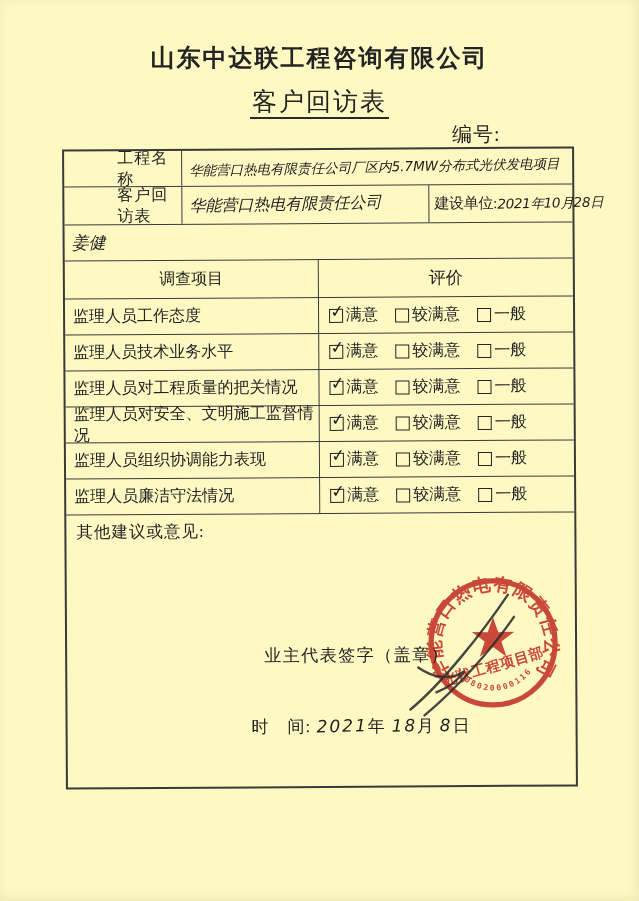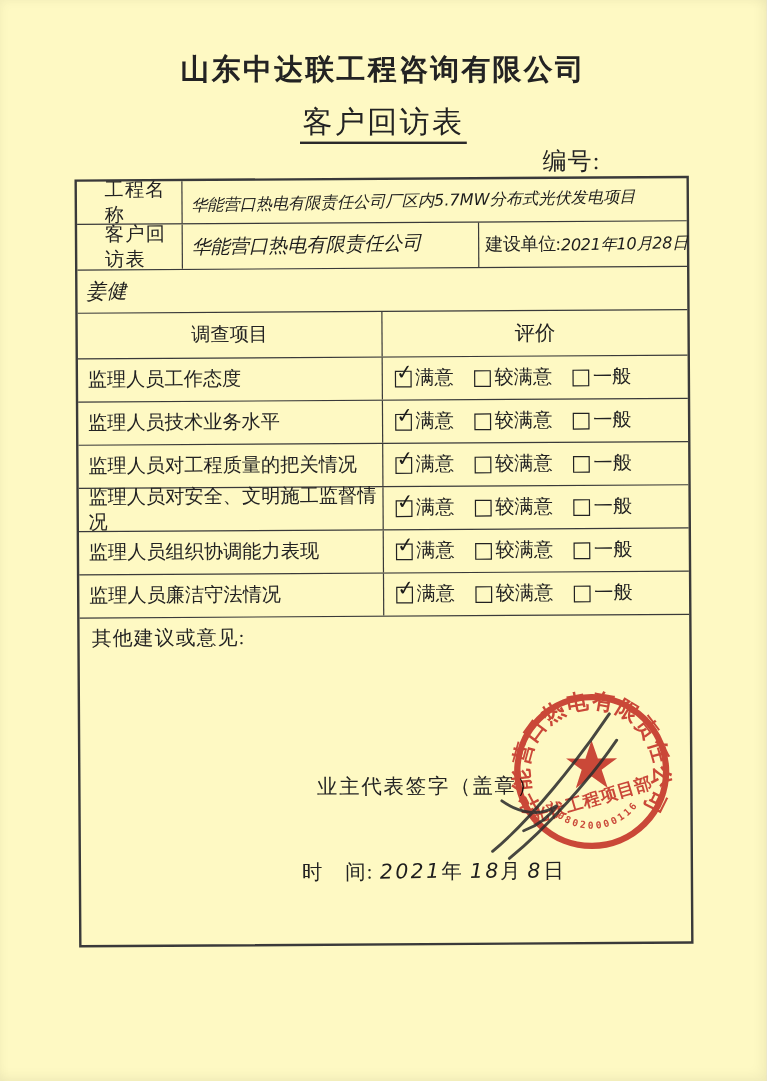--- a/index.html
+++ b/index.html
@@ -16,21 +16,21 @@
     font-size:25px; font-weight:normal; letter-spacing:2px; }
   .subtitle .ul { border-bottom:2px solid #2a2a2a; padding:0 2px 2px; }
   .serial { position:absolute; top:121px; left:452px; font-size:20px; letter-spacing:1px; }
 
   .form { position:absolute; left:64px; top:148px; width:512px;
     border:2px solid #3a3a3a; transform:rotate(-0.35deg); }
   .row { display:flex; border-bottom:1.5px solid #3a3a3a; }
   .row:last-child { border-bottom:none; }
   .cell { border-right:1.5px solid #3a3a3a; display:flex; align-items:center; }
   .cell:last-child { border-right:none; }
-  .lblcell { flex:0 0 88px; padding-left:23px; font-size:16px; letter-spacing:1px; }
+  .lblcell { flex:0 0 88px; padding-left:23px; font-size:16px; letter-spacing:1px;margin-left:30px; }
   .valcell { flex:1; padding-left:7px; }
   .r1 { height:36px; } .r2 { height:38px; } .r3 { height:36px; }
   .r2 .valcell { flex:0 0 247px; }
   .datecell { flex:1; padding-left:5px; font-size:15px; letter-spacing:-0.3px; white-space:nowrap; }
   .rowH { height:38px; font-size:17px; }
   .rowH .itemcell { justify-content:center; padding-left:0; }
   .rowH .ratecell { justify-content:center; }
   .itemcell { flex:0 0 254px; padding-left:8px; font-size:16px; }
   .ratecell { flex:1; }
   .srow { height:36px; }

